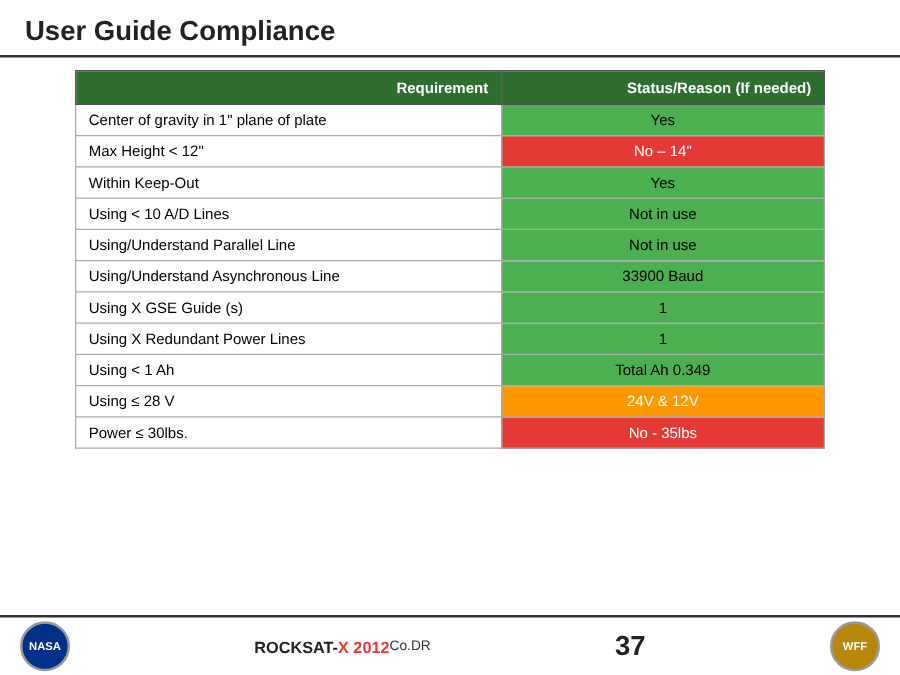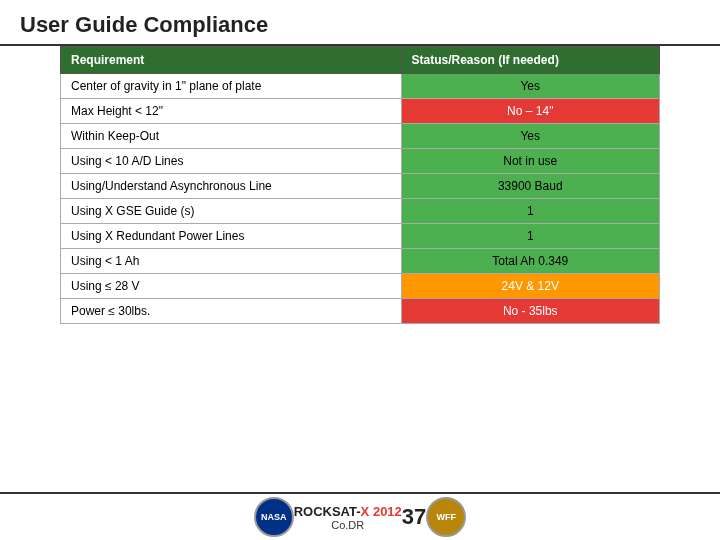--- a/index.html
+++ b/index.html
@@ -10,34 +10,35 @@
       font-family: Arial, sans-serif;
       font-size: 13px;
       overflow: hidden;
     }
     #page-title {
       font-size: 22px;
       font-weight: bold;
       color: #222;
       padding: 12px 5px 6px 20px;
       border-bottom: 2px solid #333;
+      margin-bottom: 10px;
     }
     .main-content {
       padding: 0 60px;
     }
     table {
       width: 100%;
       border-collapse: collapse;
       font-size: 12px;
     }
     thead tr th {
       background-color: #2e6e2e;
       color: #fff;
       padding: 6px 10px;
-      text-align: left;
+      text-align: right;
       border: 1px solid #555;
       font-weight: bold;
     }
     tbody tr td {
       padding: 5px 10px;
       border: 1px solid #aaa;
       text-align: center;
       background: #fff;
     }
     tbody tr td:first-child {
@@ -57,27 +58,27 @@
     }
     .footer {
       position: absolute;
       bottom: 0;
       left: 0;
       right: 0;
       height: 48px;
       border-top: 2px solid #333;
       display: flex;
       align-items: center;
-      justify-content: center;
+      justify-content: space-between;
       padding: 0 16px;
       background: #fff;
     }
     .footer-center {
       display: flex;
-      flex-direction: column;
+      flex-direction: row;
       align-items: center;
       font-size: 12px;
     }
     .footer-sub {
       font-size: 11px;
       color: #333;
     }
     .footer-page {
       font-size: 22px;
       font-weight: bold;
@@ -144,20 +145,24 @@
         <tr class="even-row">
           <td>Max Height &lt; 12"</td>
           <td class="status-red">No – 14"</td>
         </tr>
         <tr>
           <td>Within Keep-Out</td>
           <td class="status-green">Yes</td>
         </tr>
         <tr class="even-row">
           <td>Using &lt; 10 A/D Lines</td>
+          <td class="status-green">Not in use</td>
+        </tr>
+        <tr>
+          <td>Using/Understand Parallel Line</td>
           <td class="status-green">Not in use</td>
         </tr>
         <tr class="even-row">
           <td>Using/Understand Asynchronous Line</td>
           <td class="status-green">33900 Baud</td>
         </tr>
         <tr>
           <td>Using X GSE Guide (s)</td>
           <td class="status-green">1</td>
         </tr>

